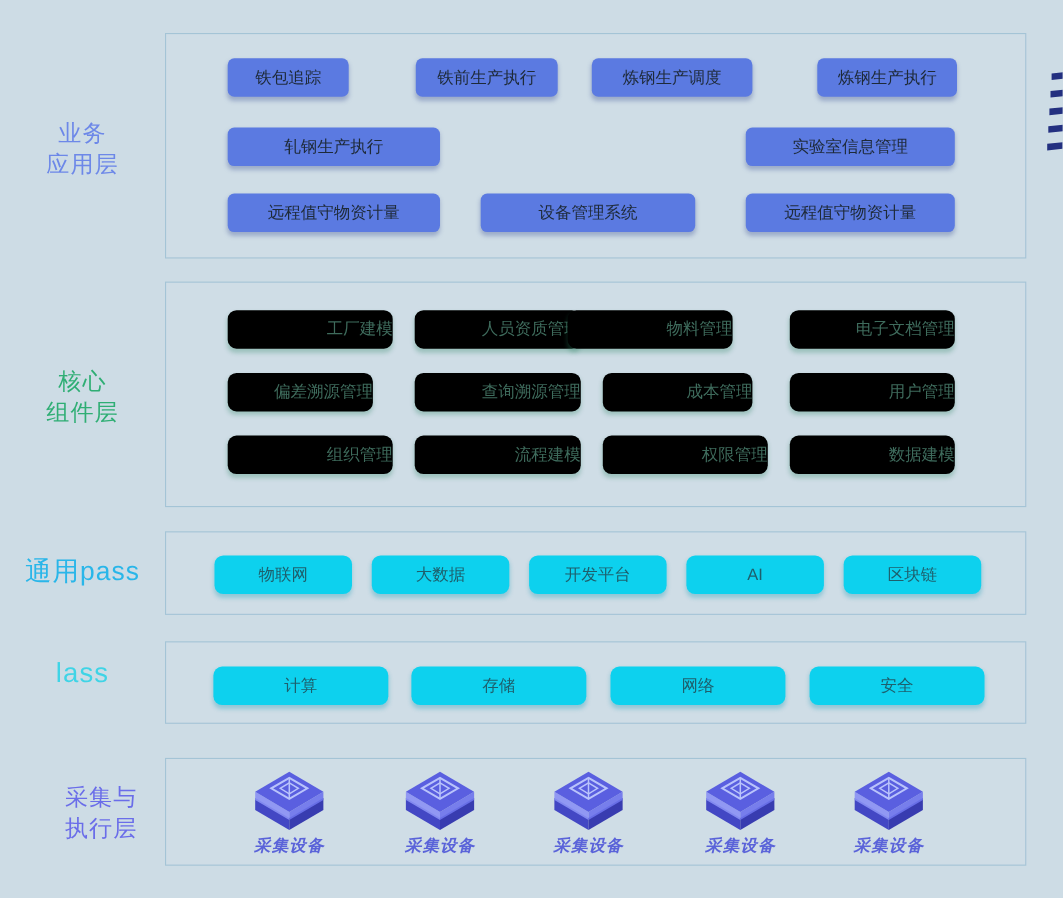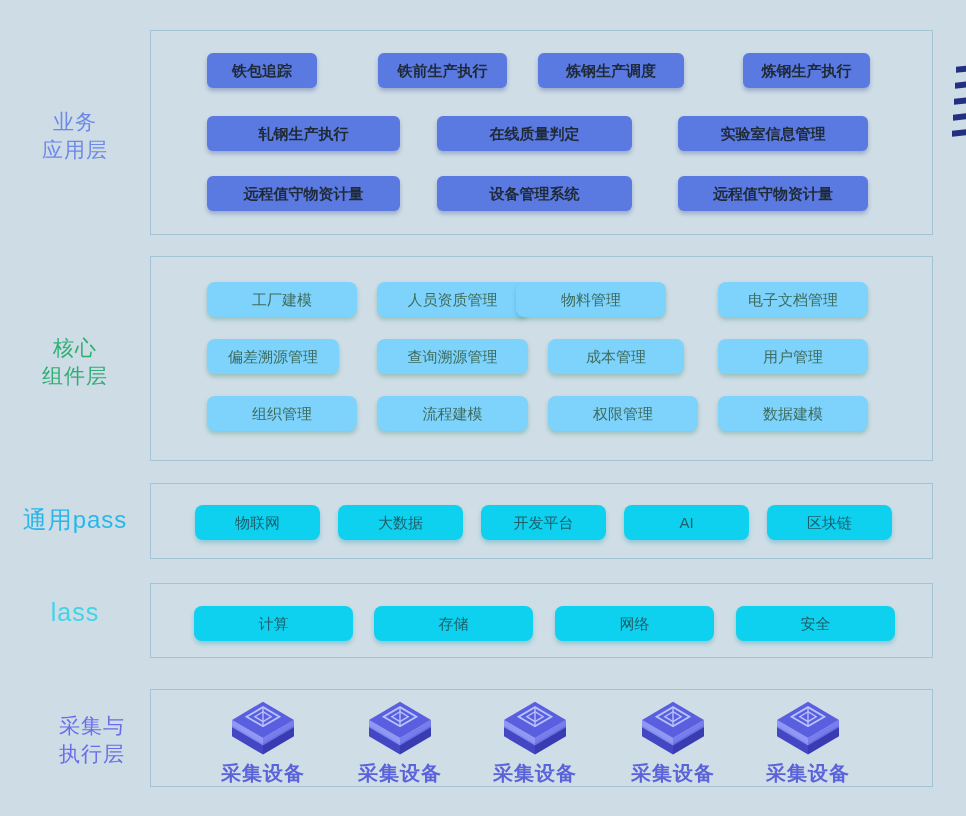--- a/index.html
+++ b/index.html
@@ -47,43 +47,44 @@
     text-align: center;
     font-size: 15px;
     border-radius: 6px;
     white-space: nowrap;
     cursor: default;
   }
   .btn-blue {
     background: #5b7ae1;
     color: #1e2a38;
     box-shadow: 0 3px 4px rgba(60, 80, 150, 0.35);
-    font-weight: bold;
   }
   .btn-green {
-    background: #7dd3fc;
+    background: #000000;
     color: #3e6b5c;
     border-radius: 8px;
     box-shadow: 0 3px 4px rgba(40, 130, 95, 0.30);
+    text-align: right;
   }
   .btn-cyan {
     background: #0dd1ee;
     color: #1e5f6c;
     border-radius: 8px;
     box-shadow: 0 3px 4px rgba(0, 150, 180, 0.30);
   }
   .device-label {
     position: absolute;
     width: 120px;
     top: 760px;
     text-align: center;
-    font-size: 20px;
+    font-size: 15px;
     font-weight: bold;
     color: #5a63d9;
     letter-spacing: 1px;
+    font-style: italic;
   }
   .cube { position: absolute; top: 698px; width: 76px; height: 62px; }
 
   .edge-dash {
     position: absolute;
     width: 14px; height: 6px;
     background: #233080;
     transform: skewY(-6deg);
   }
 </style>
@@ -116,21 +117,20 @@
   <div class="panel" id="panel-paas"></div>
   <div class="panel" id="panel-iaas"></div>
   <div class="panel" id="panel-devices"></div>
 
   <div class="btn btn-blue" style="left:207px;top:53px;width:110px">铁包追踪</div>
   <div class="btn btn-blue" style="left:378px;top:53px;width:129px">铁前生产执行</div>
   <div class="btn btn-blue" style="left:538px;top:53px;width:146px">炼钢生产调度</div>
   <div class="btn btn-blue" style="left:743px;top:53px;width:127px">炼钢生产执行</div>
 
   <div class="btn btn-blue" style="left:207px;top:116px;width:193px">轧钢生产执行</div>
-  <div class="btn btn-blue" style="left:437px;top:116px;width:195px">在线质量判定</div>
   <div class="btn btn-blue" style="left:678px;top:116px;width:190px">实验室信息管理</div>
 
   <div class="btn btn-blue" style="left:207px;top:176px;width:193px">远程值守物资计量</div>
   <div class="btn btn-blue" style="left:437px;top:176px;width:195px">设备管理系统</div>
   <div class="btn btn-blue" style="left:678px;top:176px;width:190px">远程值守物资计量</div>
 
   <div class="btn btn-green" style="left:207px;top:282px;width:150px">工厂建模</div>
   <div class="btn btn-green" style="left:377px;top:282px;width:151px">人员资质管理</div>
   <div class="btn btn-green" style="left:516px;top:282px;width:150px">物料管理</div>
   <div class="btn btn-green" style="left:718px;top:282px;width:150px">电子文档管理</div>

